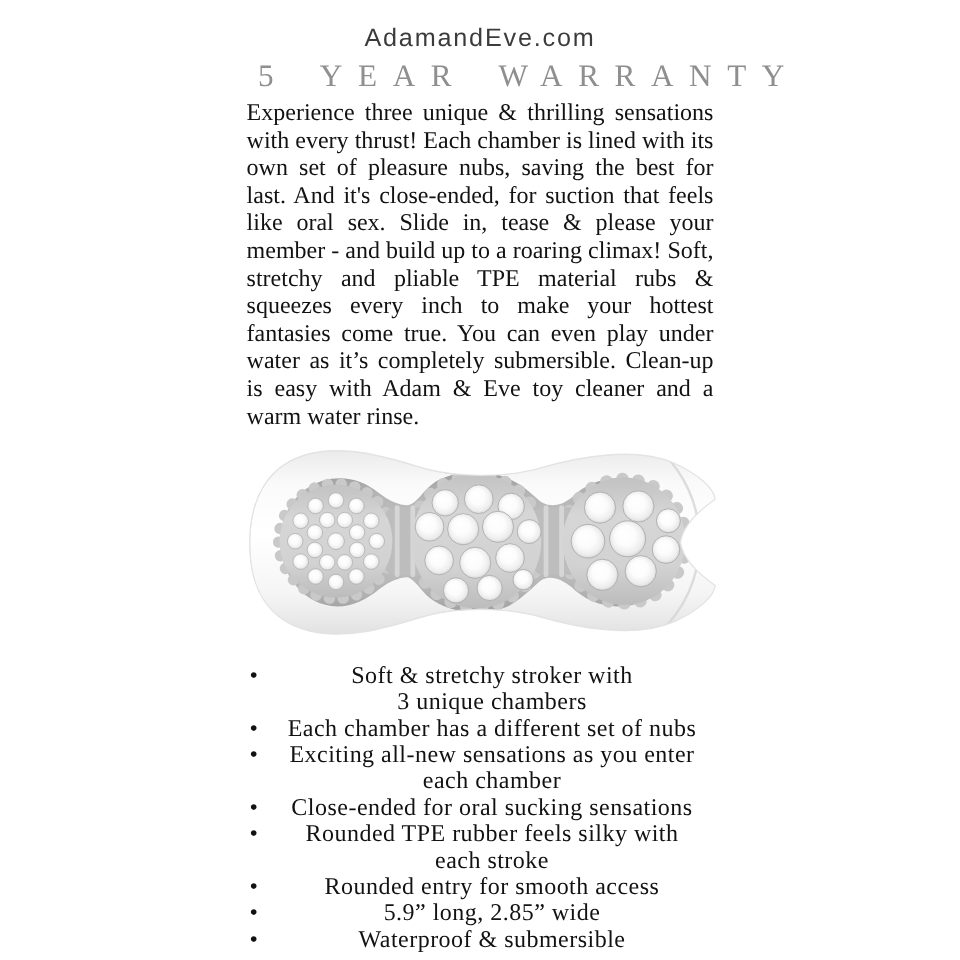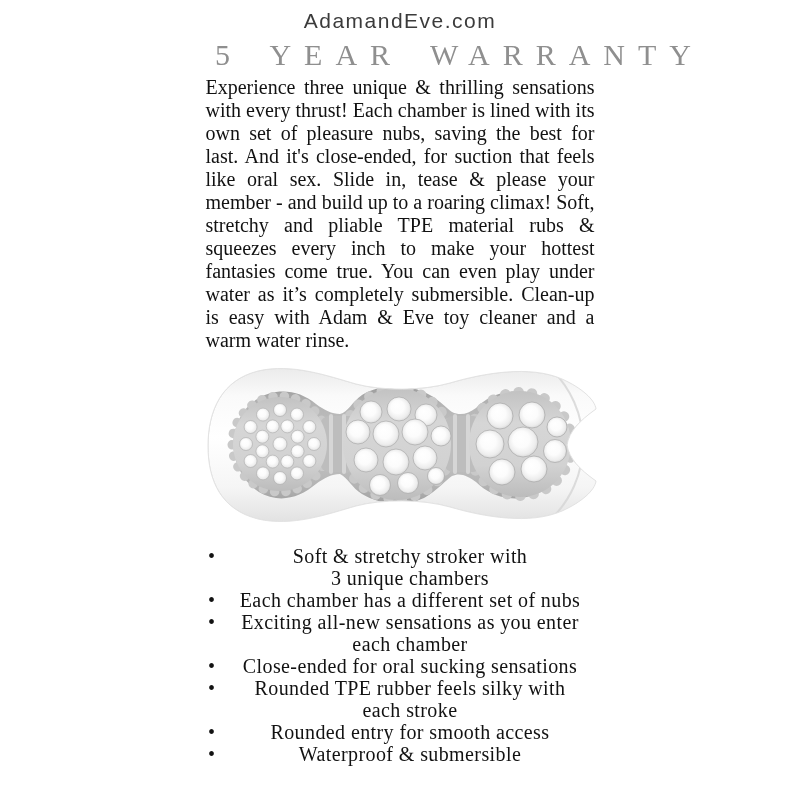--- a/index.html
+++ b/index.html
@@ -10,25 +10,26 @@
   }
   .page { width: 390px; margin: 0 auto; }
 
   .site-title {
     text-align: center;
     font-family: "Liberation Sans", sans-serif;
     font-size: 21px;
     letter-spacing: 1.5px;
     color: #3b3b3b;
     padding-top: 9px;
+    margin-top: 11px;
   }
   .warranty {
     text-align: center;
     font-family: "Liberation Serif", serif;
-    font-size: 30px;
+    font-size: 26px;
     letter-spacing: 13px;
     word-spacing: 7px;
     color: #8f8f8f;
     margin-top: 5px;
     text-indent: 10px;
     white-space: nowrap;
   }
   .description {
     width: 389px;
     margin: 4px auto 0 auto;
@@ -194,16 +195,17 @@
   <ul class="features">
     <li>Soft &amp; stretchy stroker with
 3 unique chambers</li>
     <li>Each chamber has a different set of nubs</li>
     <li>Exciting all-new sensations as you enter
 each chamber</li>
     <li>Close-ended for oral sucking sensations</li>
     <li>Rounded TPE rubber feels silky with
 each stroke</li>
     <li>Rounded entry for smooth access</li>
+    <li>5.9” long, 2.85” wide</li>
     <li>Waterproof &amp; submersible</li>
   </ul>
 
 </div>
 
 </body></html>

